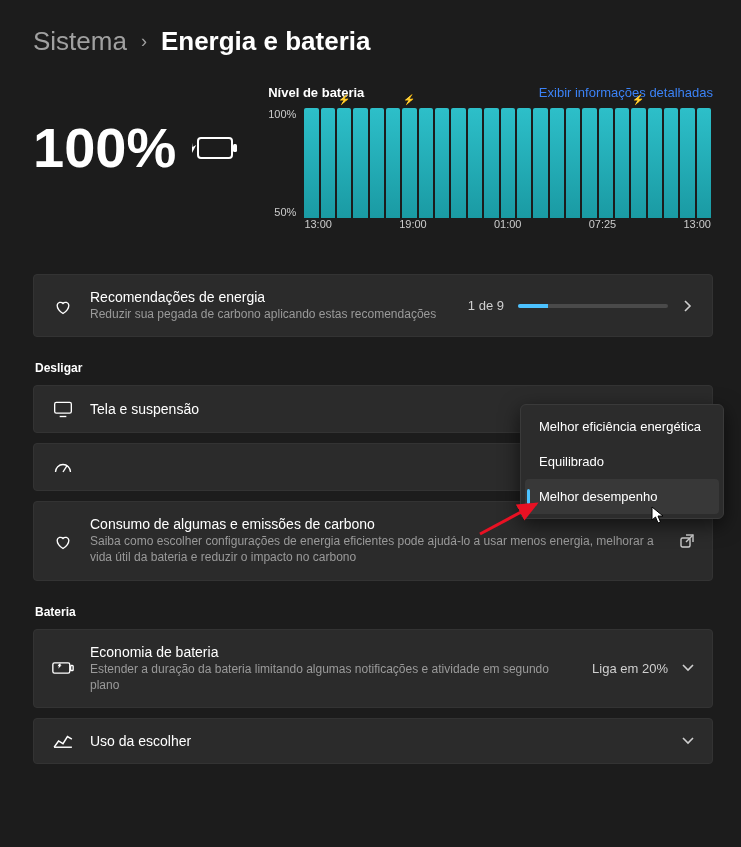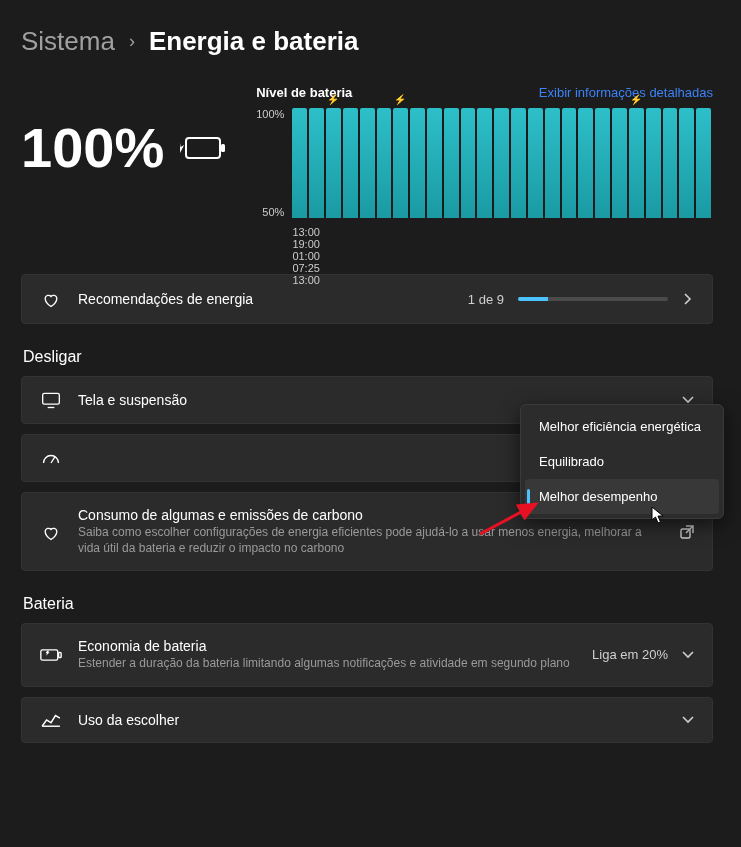--- a/index.html
+++ b/index.html
@@ -6,21 +6,21 @@
   body {
     background: #1c1c1c;
     color: #ffffff;
     font-family: "Segoe UI", Tahoma, sans-serif;
     font-size: 14px;
     width: 741px;
     height: 847px;
     overflow: hidden;
     position: relative;
   }
-  .page { padding: 26px 28px 20px 21px; }
+  .page { padding: 26px 28px 20px 33px; }
 
   
   .breadcrumb {
     display: flex;
     align-items: center;
     gap: 14px;
     margin-bottom: 28px;
   }
   .breadcrumb .crumb { font-size: 26px; font-weight: 600; }
   .breadcrumb .crumb.dim { color: #a0a0a0; font-weight: 400; }
@@ -48,21 +48,21 @@
     position: relative;
   }
   .bolt {
     position: absolute;
     top: -14px;
     left: 50%;
     transform: translateX(-50%);
     font-size: 10px;
     color: #4cc2ff;
   }
-  .x-axis { display: flex; justify-content: space-between; font-size: 11px; color: #cccccc; margin-top: 8px; padding: 0 2px; flex-direction: column; }
+  .x-axis { display: flex; justify-content: space-between; font-size: 11px; color: #cccccc; padding: 0 2px; }
 
   
   .card {
     background: #2b2b2b;
     border: 1px solid #333333;
     border-radius: 4px;
     padding: 14px 18px;
     display: flex;
     align-items: center;
     gap: 16px;
@@ -71,21 +71,21 @@
   .card .icon-slot { width: 22px; display: flex; justify-content: center; }
   .card .content { flex: 1; }
   .card .title-line { font-size: 14px; font-weight: 400; }
   .card .sub-line { font-size: 12px; color: #9a9a9a; margin-top: 1px; line-height: 1.35; }
   .card .right { display: flex; align-items: center; gap: 14px; color: #cfcfcf; font-size: 13px; }
   .progress {
     width: 150px; height: 4px; background: #4a4a4a; border-radius: 2px; overflow: hidden;
   }
   .progress .fill { height: 100%; background: #4cc2ff; width: 20%; }
 
-  .section-label { font-size: 16px; font-weight: 400; margin: 24px 0 10px 2px; }
+  .section-label { font-size: 12px; font-weight: 700; margin: 24px 0 10px 2px; }
 
   .chevron { color: #cfcfcf; }
 
   
   .flyout {
     position: absolute;
     top: 404px;
     left: 520px;
     width: 204px;
     background: #2c2c2c;
@@ -213,20 +213,21 @@
   </div>
 
   <div class="card">
     <div class="icon-slot">
       <svg width="20" height="20" viewBox="0 0 24 24" fill="none" stroke="#ffffff" stroke-width="1.6">
         <path d="M12 21s-7-4.5-7-10a4 4 0 0 1 7-2 4 4 0 0 1 7 2c0 5.5-7 10-7 10z"></path>
       </svg>
     </div>
     <div class="content">
       <div class="title-line">Recomendações de energia</div>
+      <div class="sub-line">Reduzir sua pegada de carbono aplicando estas recomendações</div>
     </div>
     <div class="right">
       <span>1 de 9</span>
       <div class="progress">
           <div class="fill" id="rec-progress" style="width: 20%;"></div>
         </div>
       <span class="chevron">
         <svg width="12" height="12" viewBox="0 0 12 12">
             <path d="M3 1 L8 6 L3 11" fill="none" stroke="#cfcfcf" stroke-width="1.6"></path>
           </svg>

